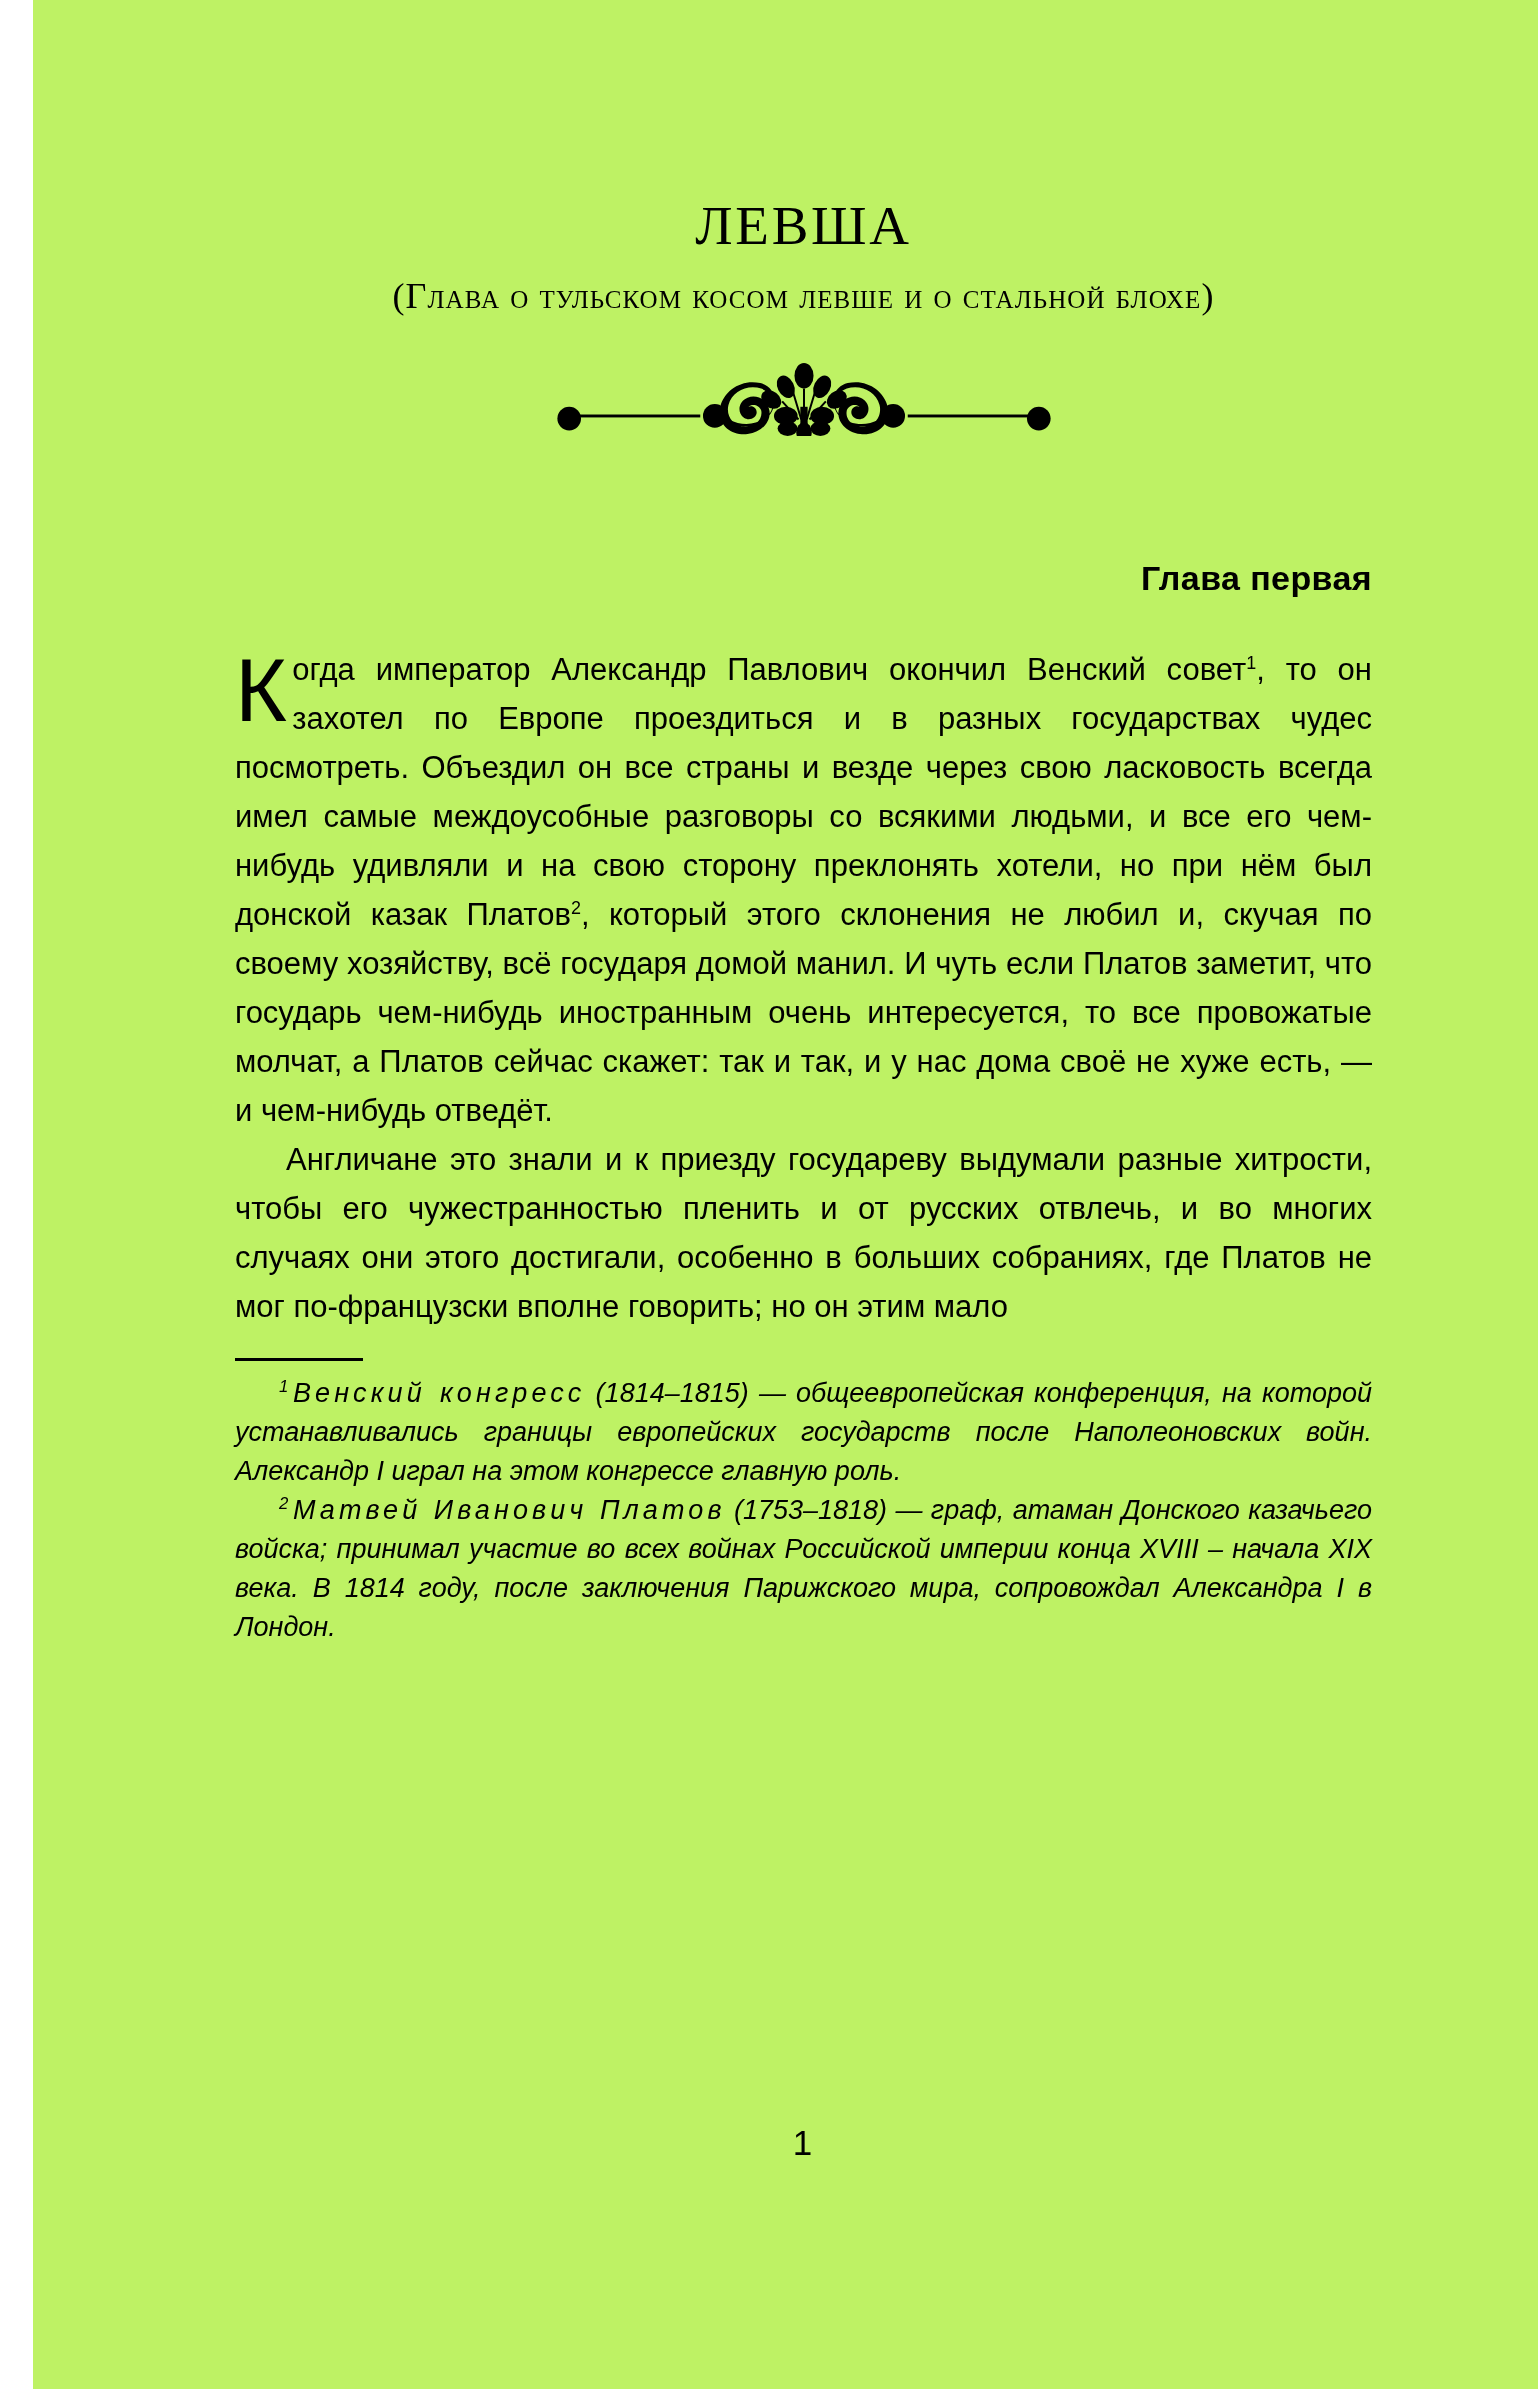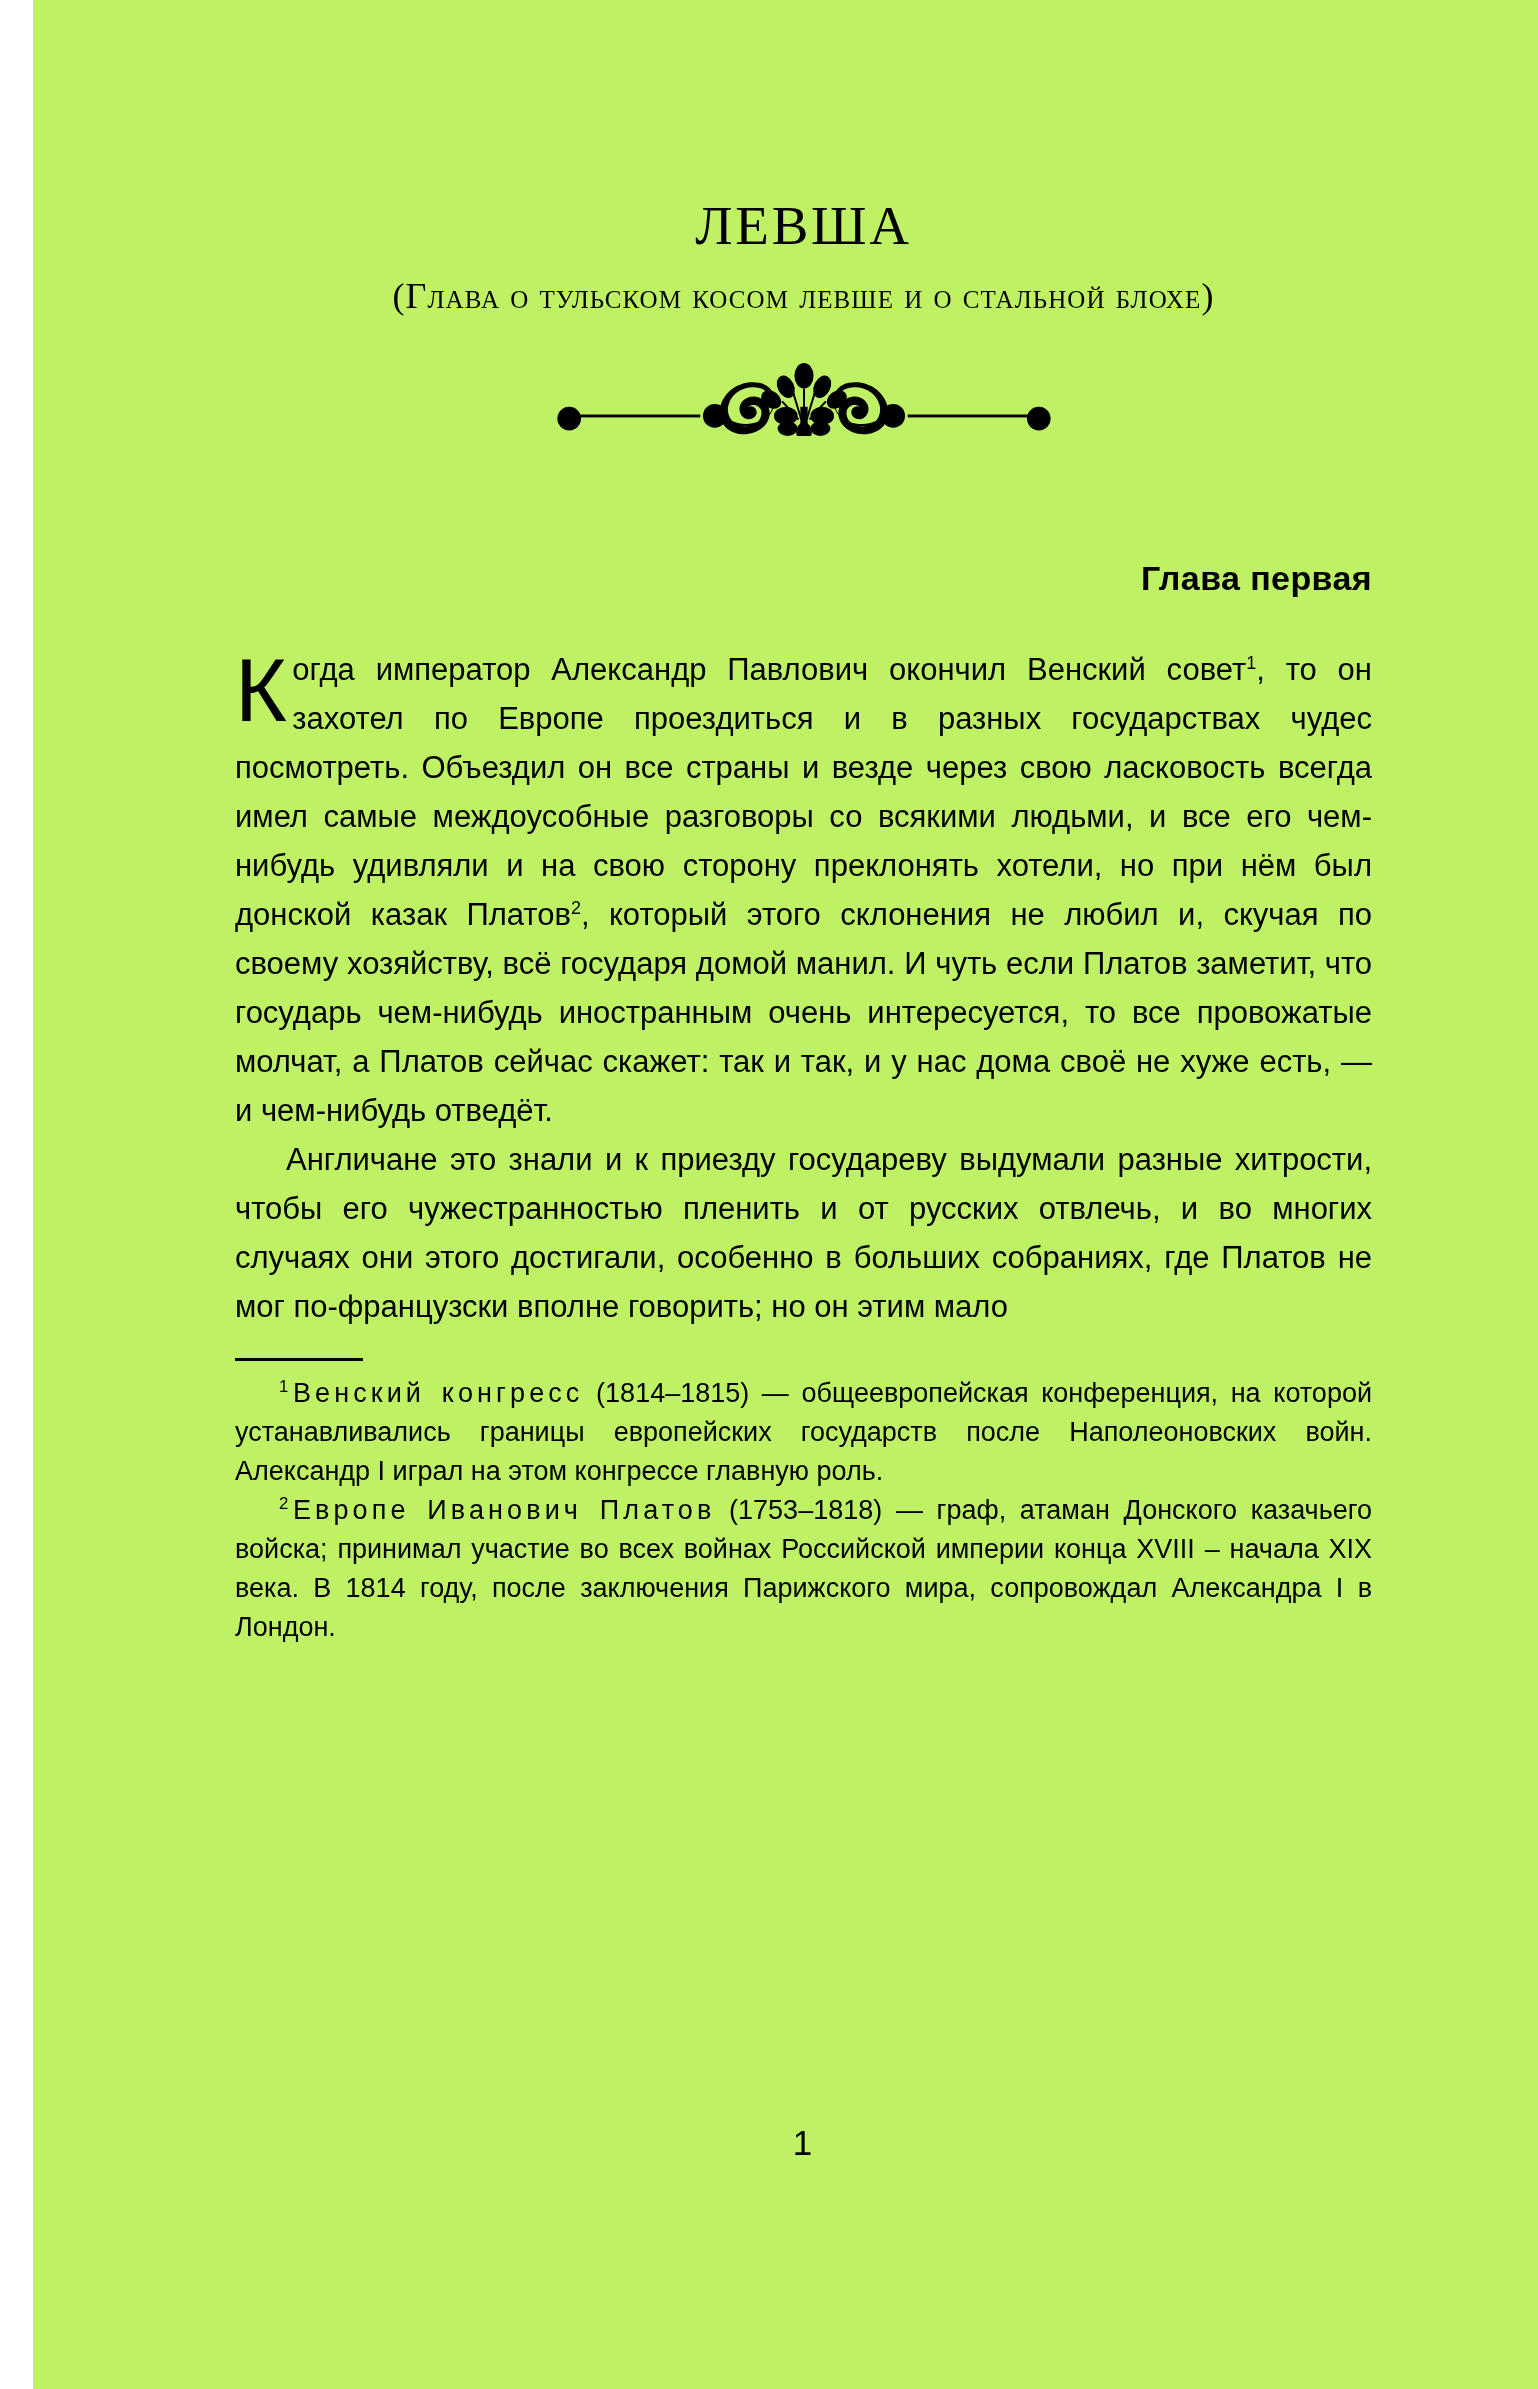--- a/index.html
+++ b/index.html
@@ -109,20 +109,21 @@
     height: 3.6px;
     background: #000;
     margin: 0 0 12.8px 0;
   }
   .footnote {
     margin: 0;
     font-size: 27px;
     line-height: 39px;
     text-align: justify;
     text-indent: 44px;
+    font-style: italic;
   }
   .footnote .marker {
     font-size: 0.62em;
     vertical-align: super;
     line-height: 0;
     margin-right: 4.6px;
   }
   .spaced { letter-spacing: 4.1px; }
 
   
@@ -204,21 +205,21 @@
       <p class="para first"><span class="dropcap">К</span><span>огда император Александр Павлович окончил Венский совет</span><sup class="fn">1</sup><span>, то он захотел по Европе проездиться и в разных государствах чудес посмотреть. Объездил он все страны и везде через свою ласковость всегда имел самые междоусобные разговоры со всякими людьми, и все его чем-нибудь удивляли и на свою сторону преклонять хотели, но при нём был донской казак Платов</span><sup class="fn">2</sup><span>, который этого склонения не любил и, скучая по своему хозяйству, всё государя домой манил. И чуть если Платов заметит, что государь чем-нибудь иностранным очень интересуется, то все провожатые молчат, а Платов сейчас скажет: так и так, и у нас дома своё не хуже есть, — и чем-нибудь отведёт.</span></p>
 
       <p class="para">Англичане это знали и к приезду государеву выдумали разные хитрости, чтобы его чужестранностью пленить и от русских отвлечь, и во многих случаях они этого достигали, особенно в больших собраниях, где Платов не мог по-французски вполне говорить; но он этим мало</p>
     </div>
 
     <div class="footnotes">
       <div class="fn-rule"></div>
 
       <p class="footnote"><span class="marker">1</span><span class="spaced">Венский конгресс</span><span> (1814–1815) — общеевропейская конференция, на которой устанавливались границы европейских государств после Наполеоновских войн. Александр I играл на этом конгрессе главную роль.</span></p>
 
-      <p class="footnote"><span class="marker">2</span><span class="spaced">Европе Иванович Платов</span><span> (1753–1818) — граф, атаман Донского казачьего войска; принимал участие во всех войнах Российской империи конца XVIII – начала XIX века. В 1814 году, после заключения Парижского мира, сопровождал Александра I в Лондон.</span></p>
+      <p class="footnote"><span class="marker">2</span><span class="spaced">Матвей Иванович Платов</span><span> (1753–1818) — граф, атаман Донского казачьего войска; принимал участие во всех войнах Российской империи конца XVIII – начала XIX века. В 1814 году, после заключения Парижского мира, сопровождал Александра I в Лондон.</span></p>
     </div>
 
   </div>
 
   <div class="page-number">1</div>
 
 </div>
 
 
 </body></html>

